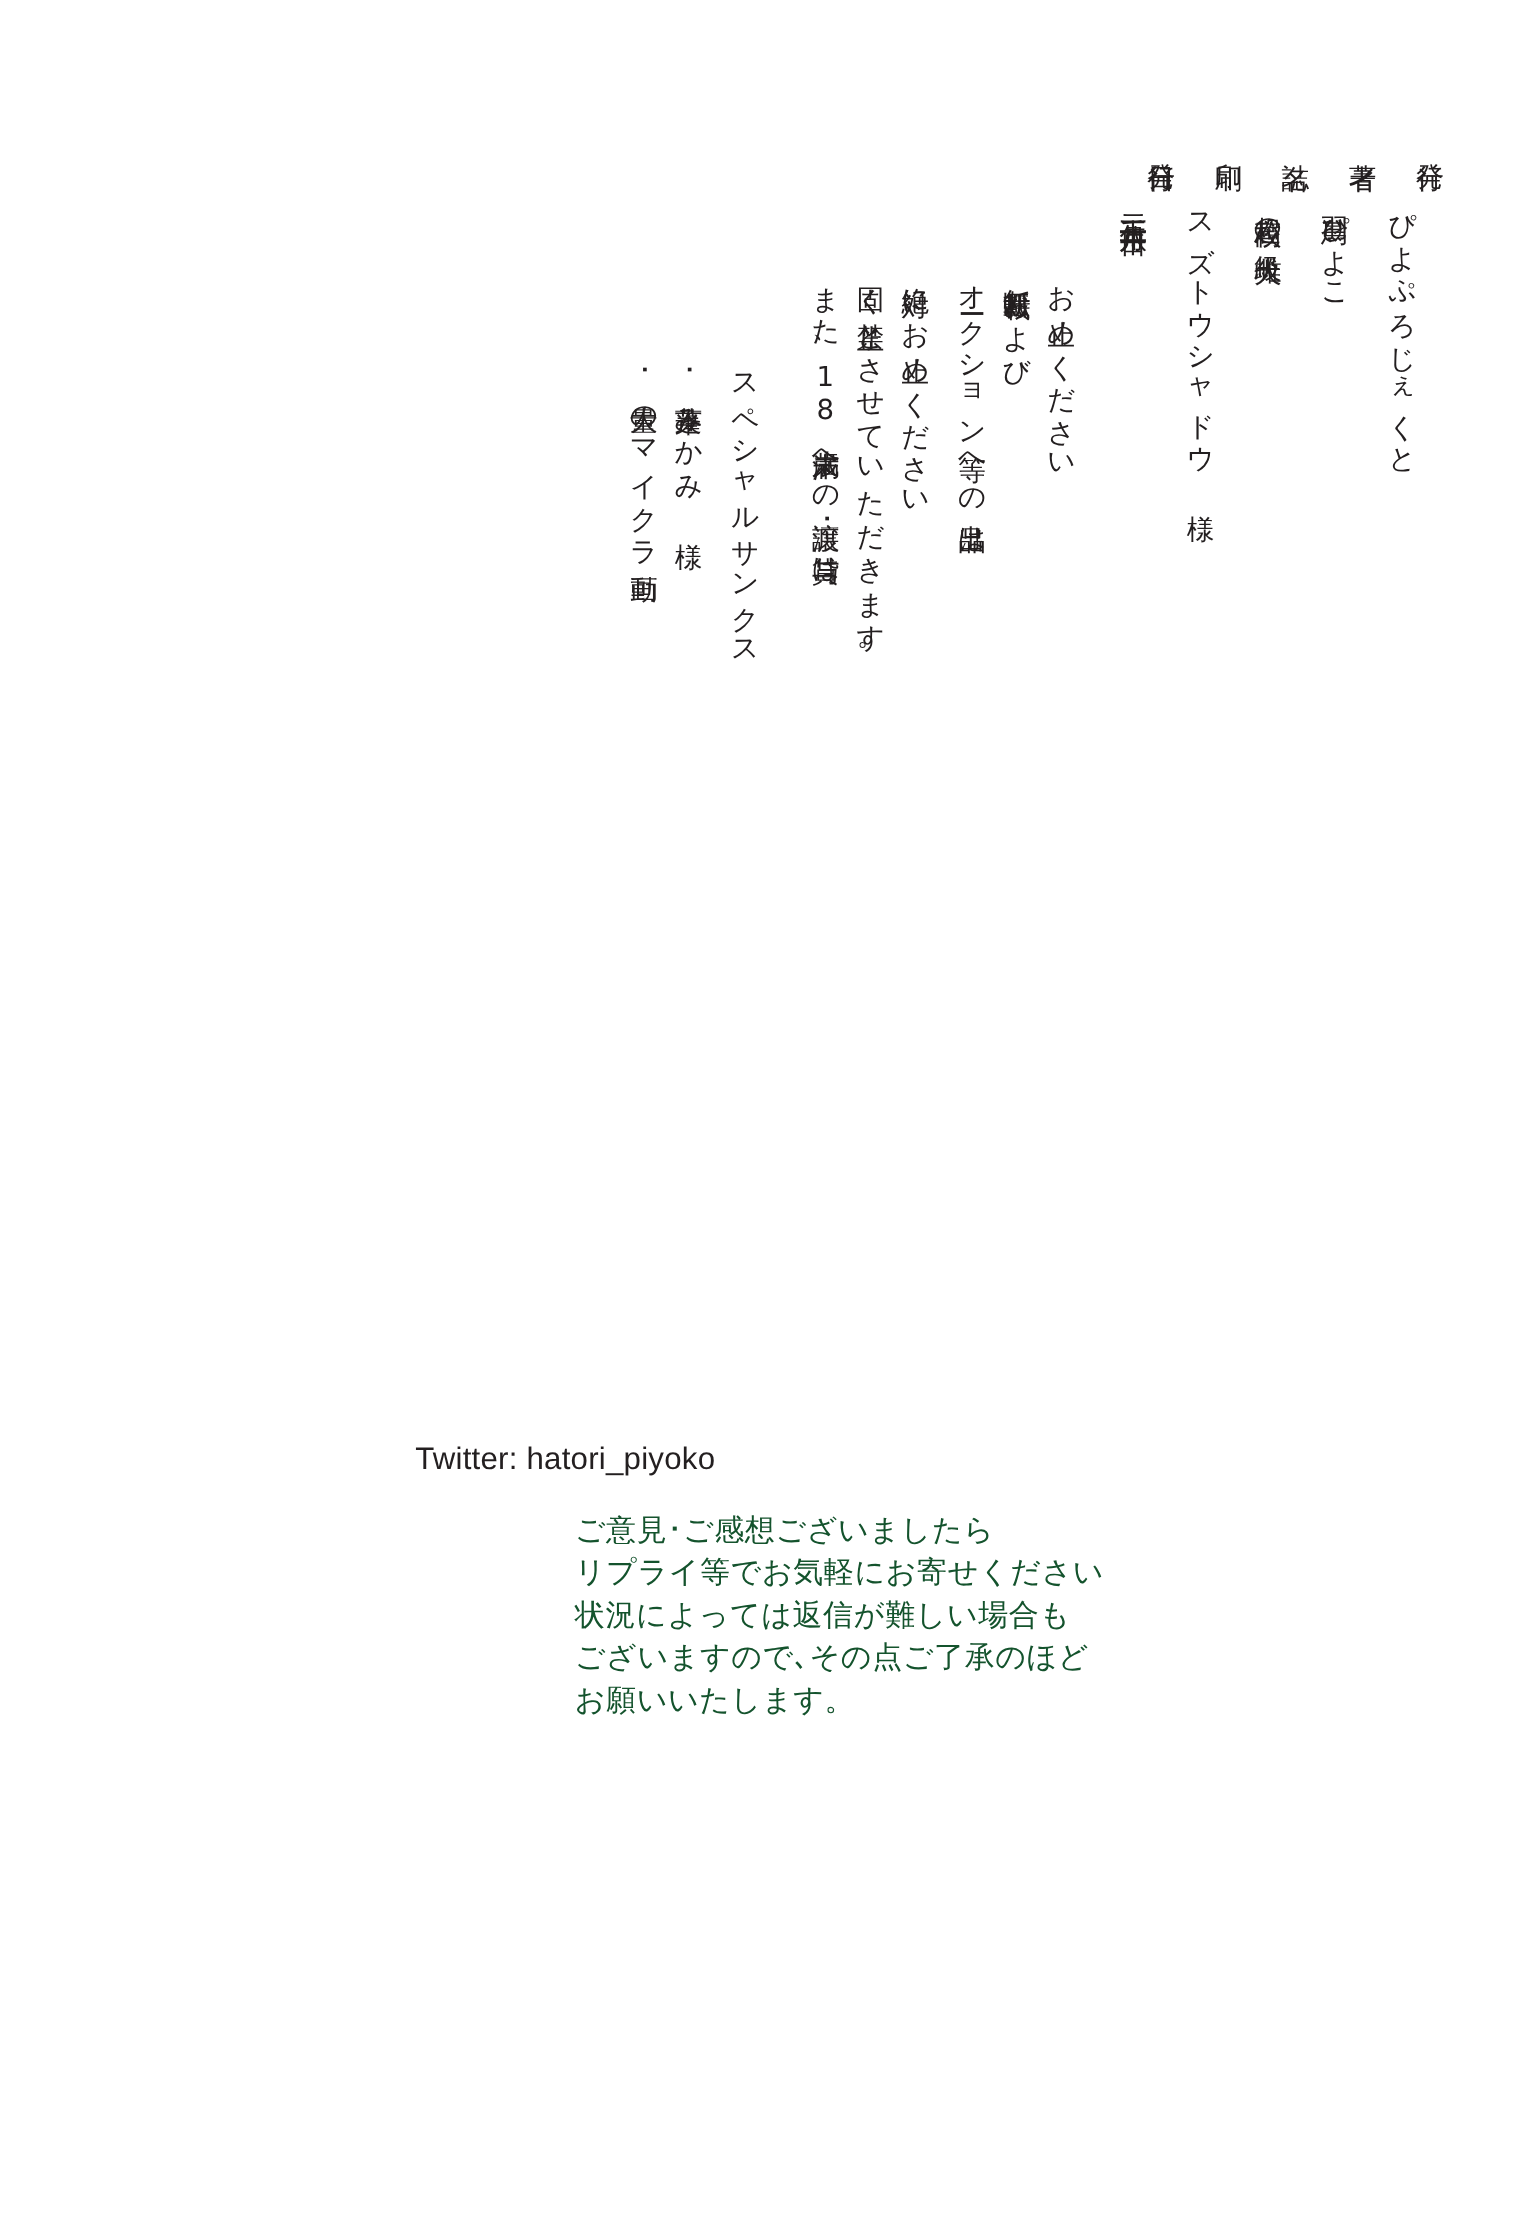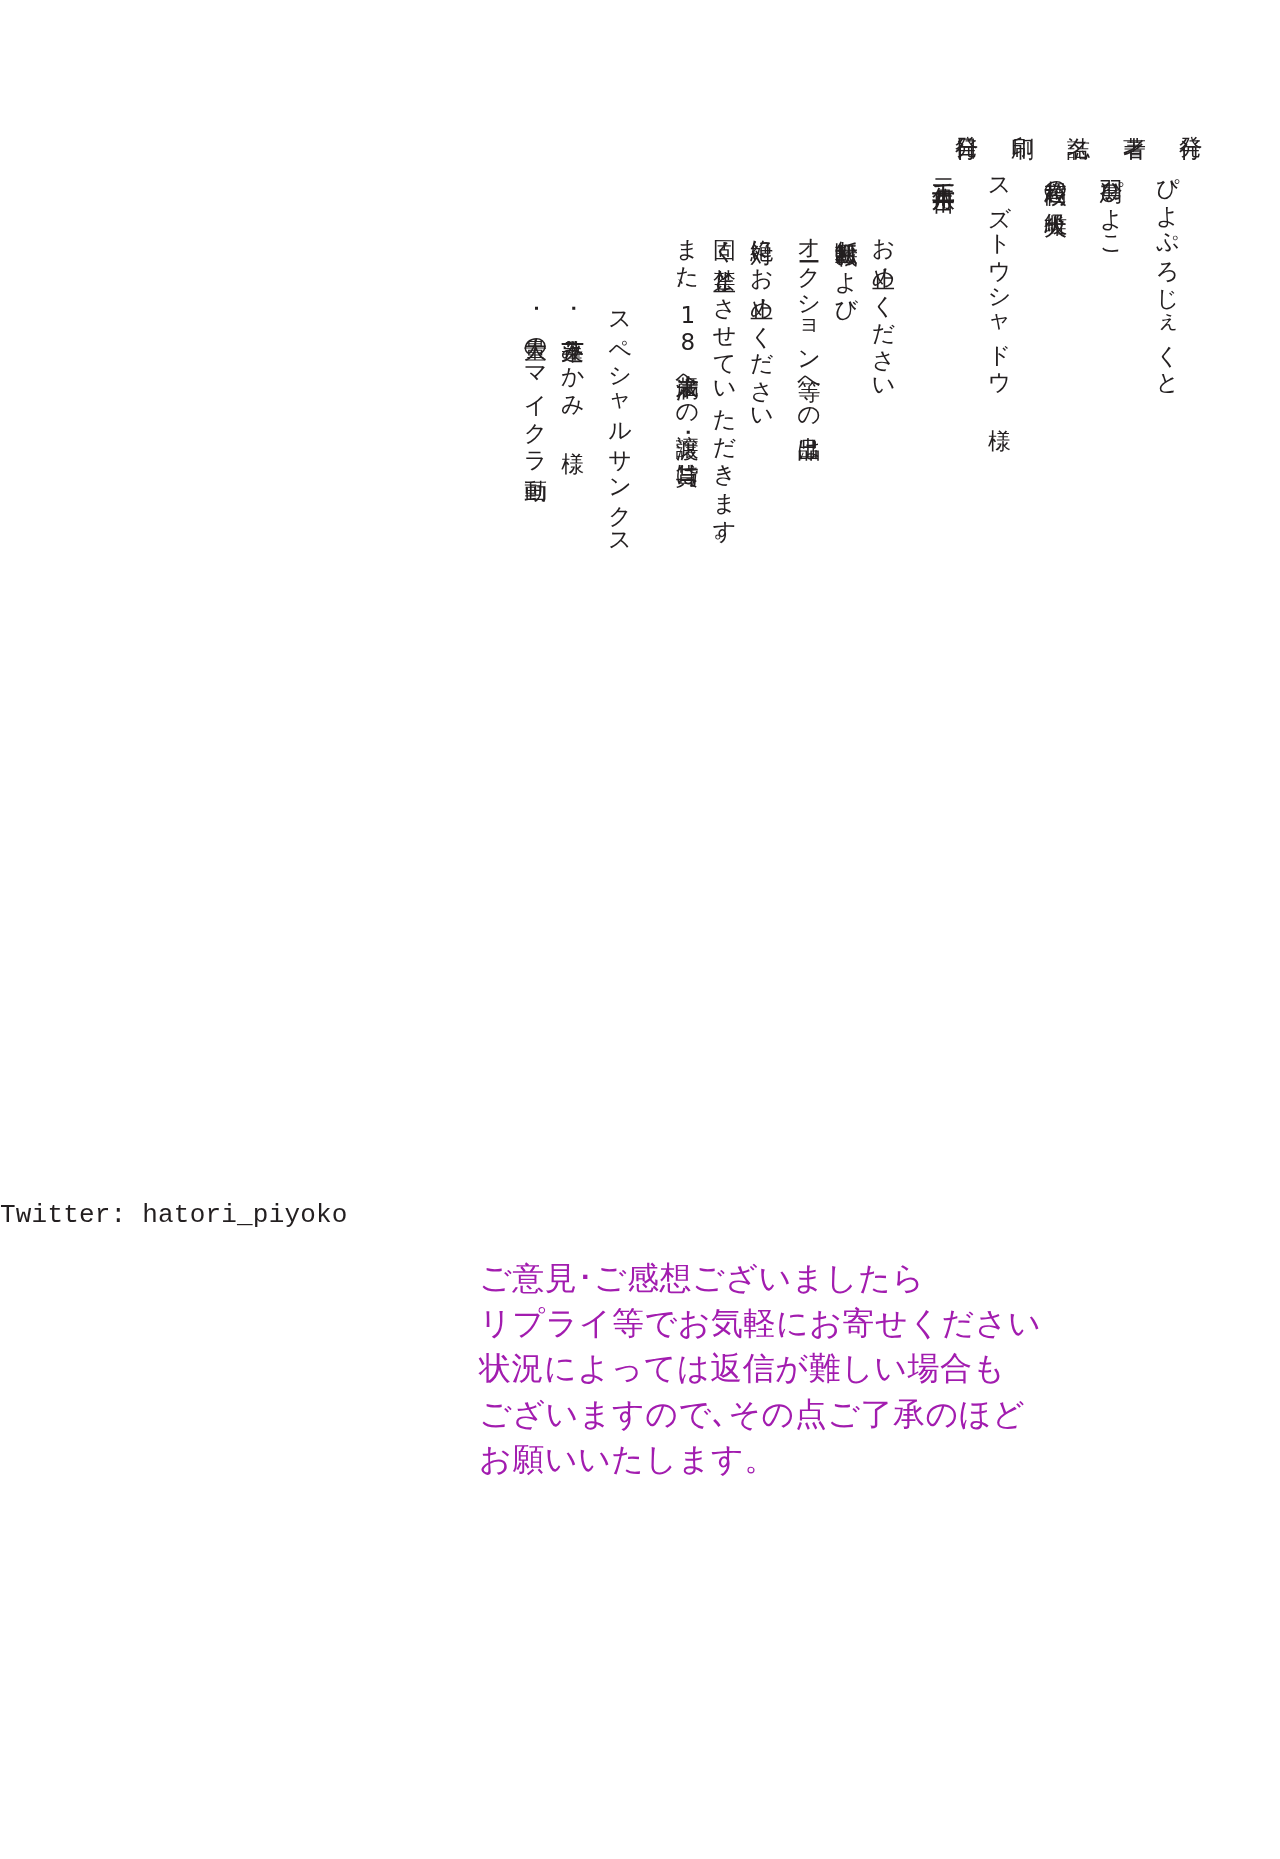--- a/index.html
+++ b/index.html
@@ -76,34 +76,34 @@
 
   
   #contact {
     position: absolute;
     left: 0;
     top: 1196px;
     width: 1280px;
   }
   .contact-lines {
     margin-right: 338px;
-    text-align: left;
-    font-family: Liberation Mono, monospace;
+    text-align: center;
+    font-family: Liberation Sans, sans-serif;
     font-size: 26px;
     line-height: 1.52;
     color: #231f20;
     letter-spacing: 0.2px;
   }
   .msg {
     margin-top: 22px;
     margin-left: 479px;
-    font-family: Liberation Mono, monospace;
-    font-size: 32px;
+    font-family: Liberation Serif, serif;
+    font-size: 25px;
     line-height: 1.42;
-    color: #a21caf;
+    color: #14532d;
     letter-spacing: 0.5px;
     white-space: pre-line;
   }
 </style>
 </head>
 <body>
 
 <div id="colophon">
 
   <div class="pair">

